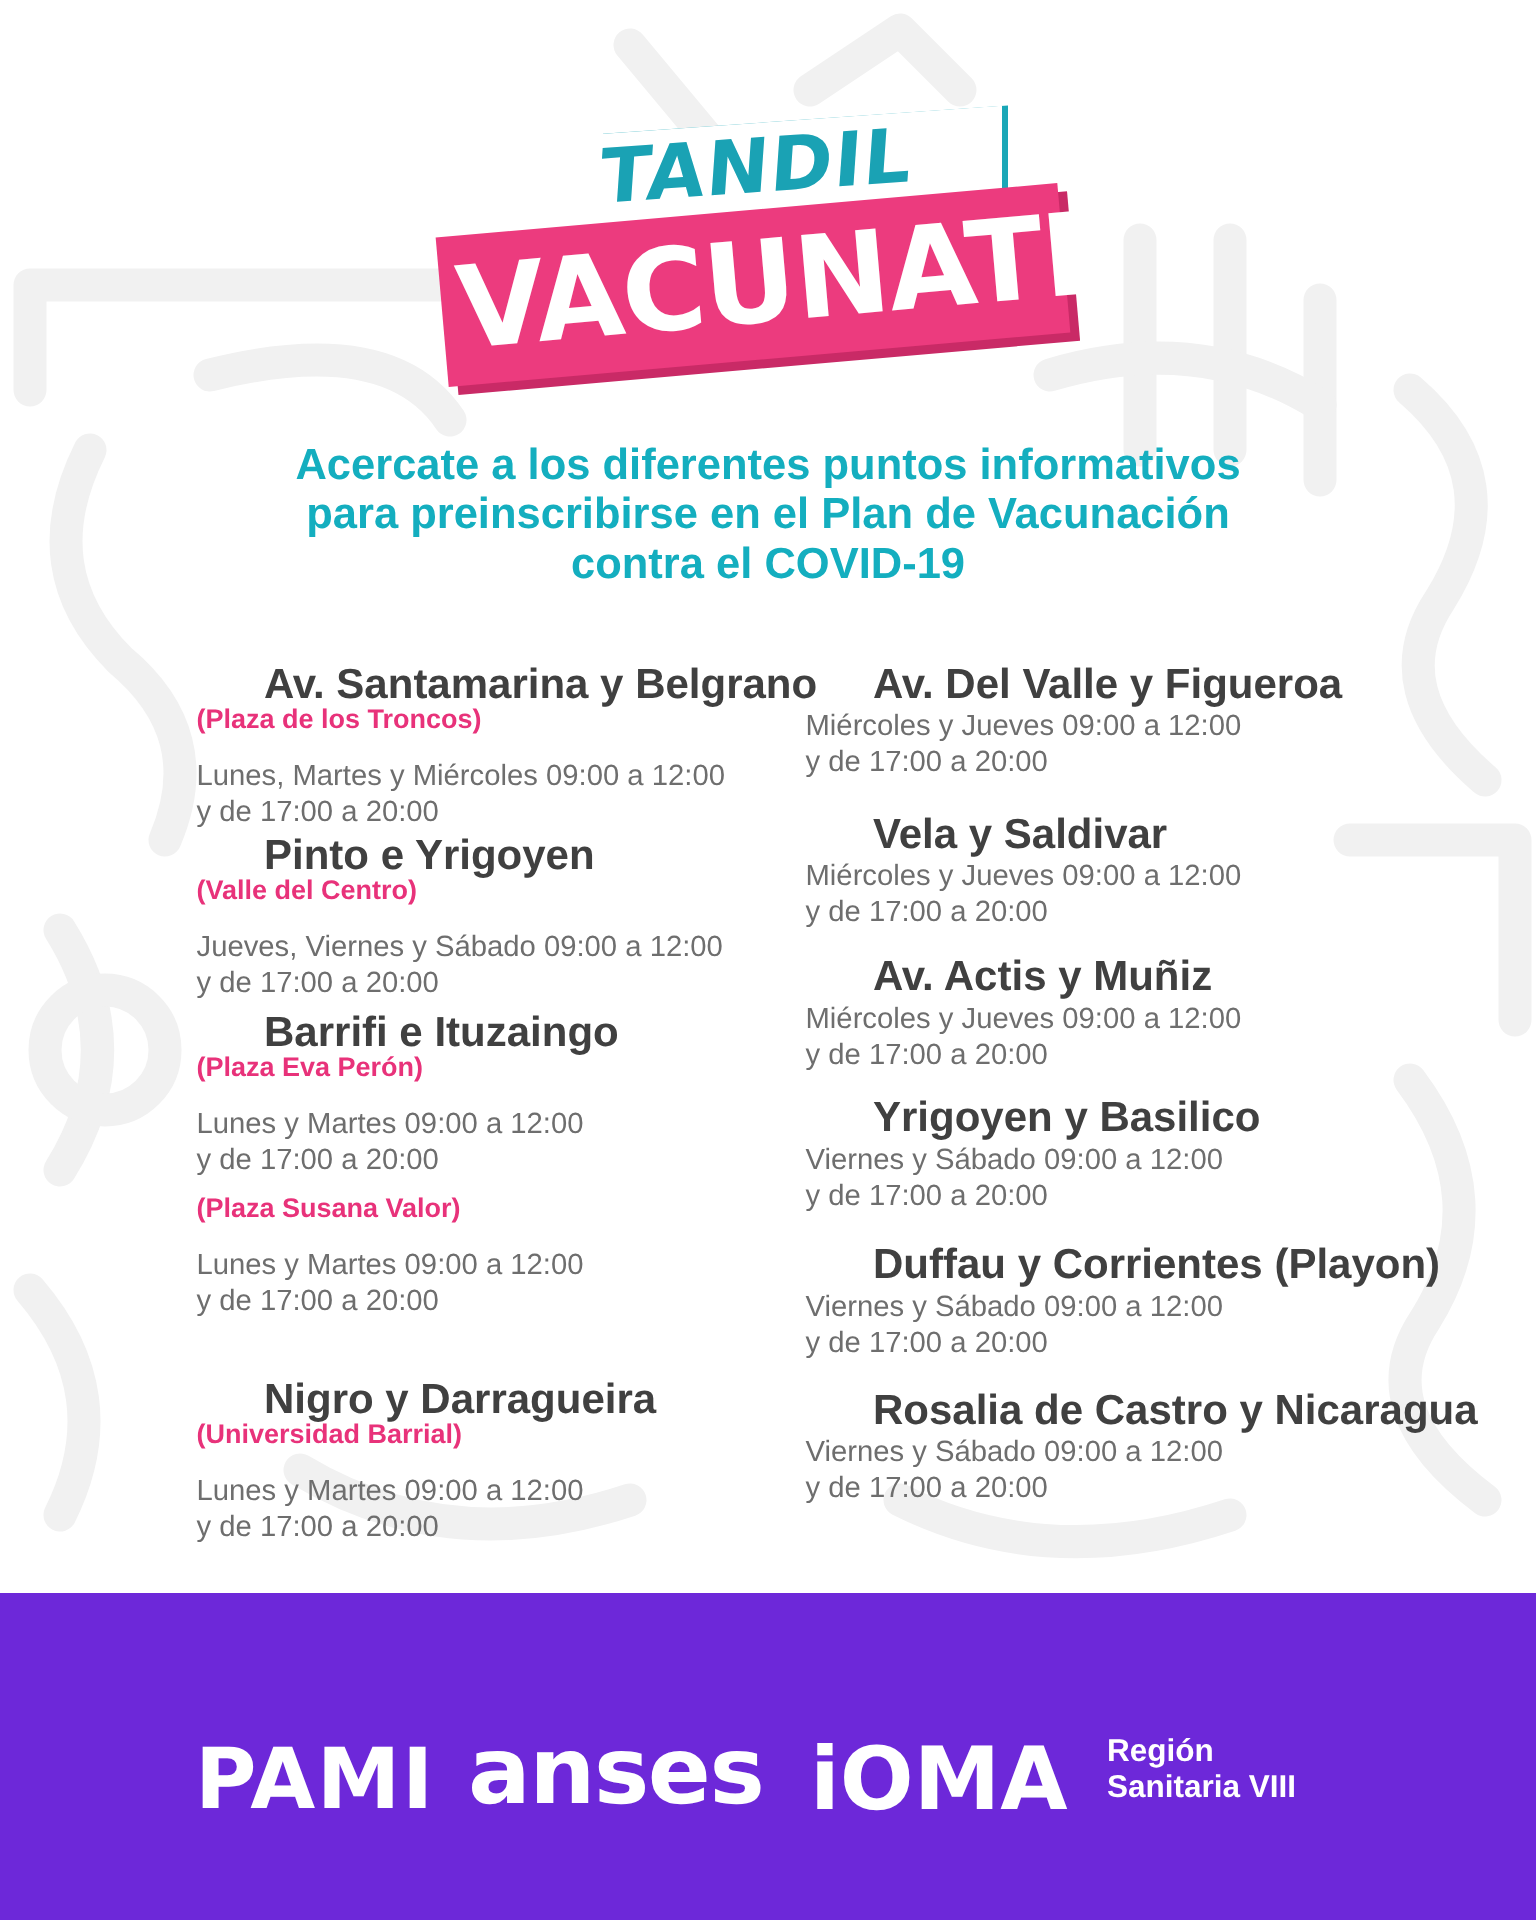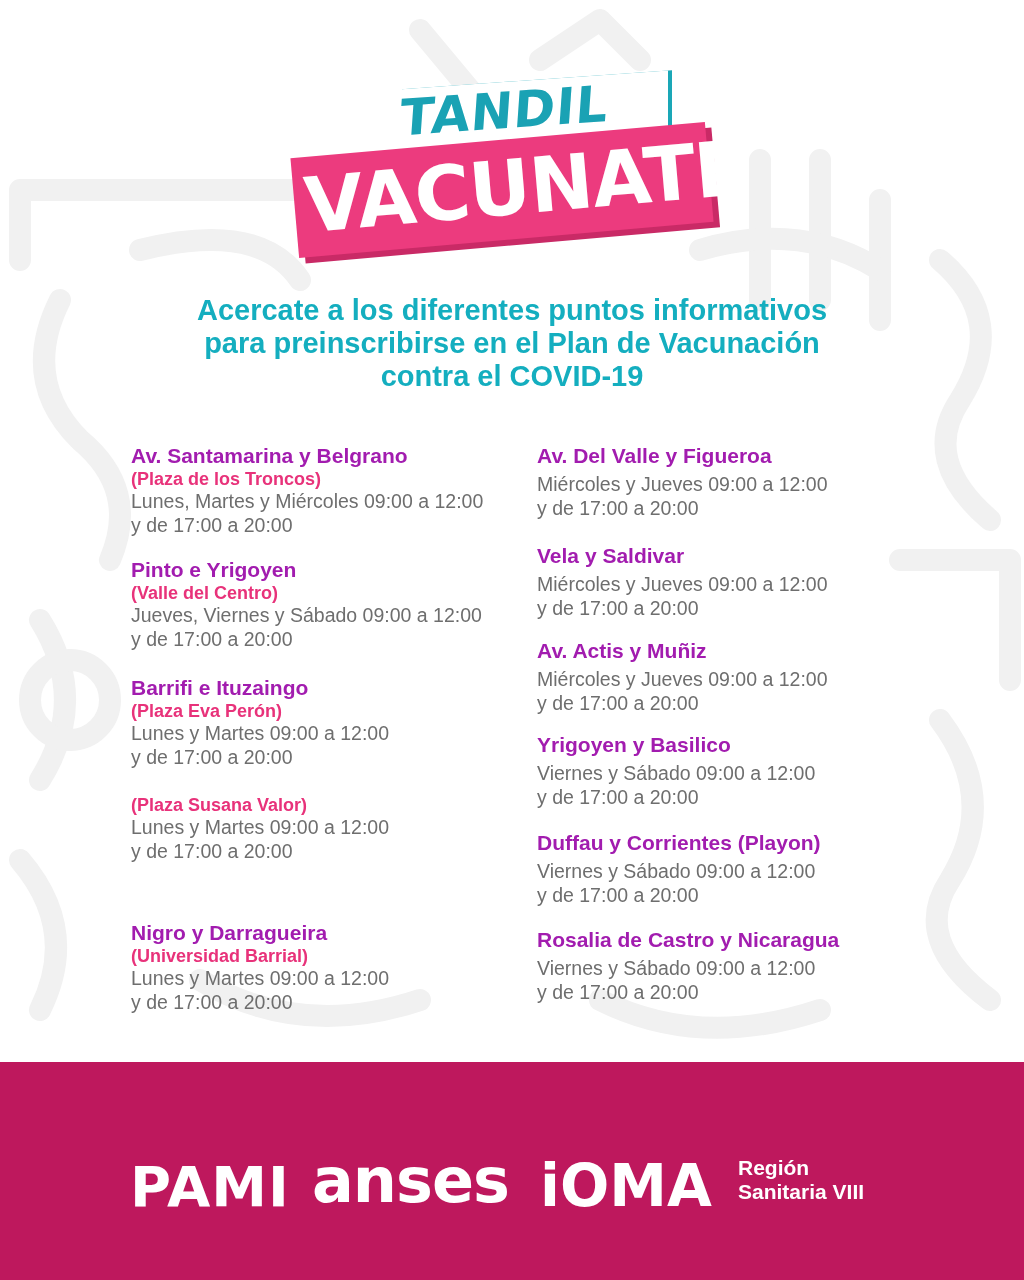--- a/index.html
+++ b/index.html
@@ -31,27 +31,27 @@
     color: #ffffff; letter-spacing: -1px;
   }
   .intro {
     position: absolute; left: 100px; top: 294px; width: 824px; z-index: 2;
     text-align: center; color: #14aebf; font-weight: bold; font-size: 29px; line-height: 33px;
   }
   .col { position: absolute; z-index: 2; }
   .col-left { left: 131px; top: 442px; width: 390px; }
   .col-right { left: 537px; top: 442px; width: 400px; }
   .loc { position: absolute; left: 0; }
-  .loc-name { color: #a21caf; font-weight: bold; font-size: 21px; line-height: 28px; white-space: nowrap; }
+  .loc-name { color: #404040; font-weight: bold; font-size: 28px; line-height: 28px; white-space: nowrap; margin-left: 45px; }
   .loc-sub { color: #e8327a; font-weight: bold; font-size: 18px; line-height: 19px; white-space: nowrap; }
-  .loc-hours { color: #6e6e6e; font-size: 19.5px; line-height: 24px; margin-top: 0; white-space: nowrap; }
+  .loc-hours { color: #6e6e6e; font-size: 19.5px; line-height: 24px; margin-top: 16px; white-space: nowrap; }
   .loc-hours.tight { margin-top: 2px; }
   .footer {
     position: absolute; left: 0; top: 1062px; width: 1024px; height: 218px;
-    background: #be185d; z-index: 2;
+    background: #6d28d9; z-index: 2;
   }
   .logo { position: absolute; color: #ffffff; font-weight: bold; }
   .logo-pami { left: 130px; top: 92px; font-size: 56px; letter-spacing: 1px; font-family: "DejaVu Sans", sans-serif; }
   .logo-anses { left: 312px; top: 82px; font-size: 62px; font-family: "DejaVu Sans", sans-serif; letter-spacing: -1px; }
   .logo-ioma { left: 540px; top: 90px; font-size: 58px; font-family: "DejaVu Sans", sans-serif; }
   .logo-region { left: 738px; top: 94px; font-size: 21px; line-height: 24px; }
 </style>
 </head>
 <body>
 

